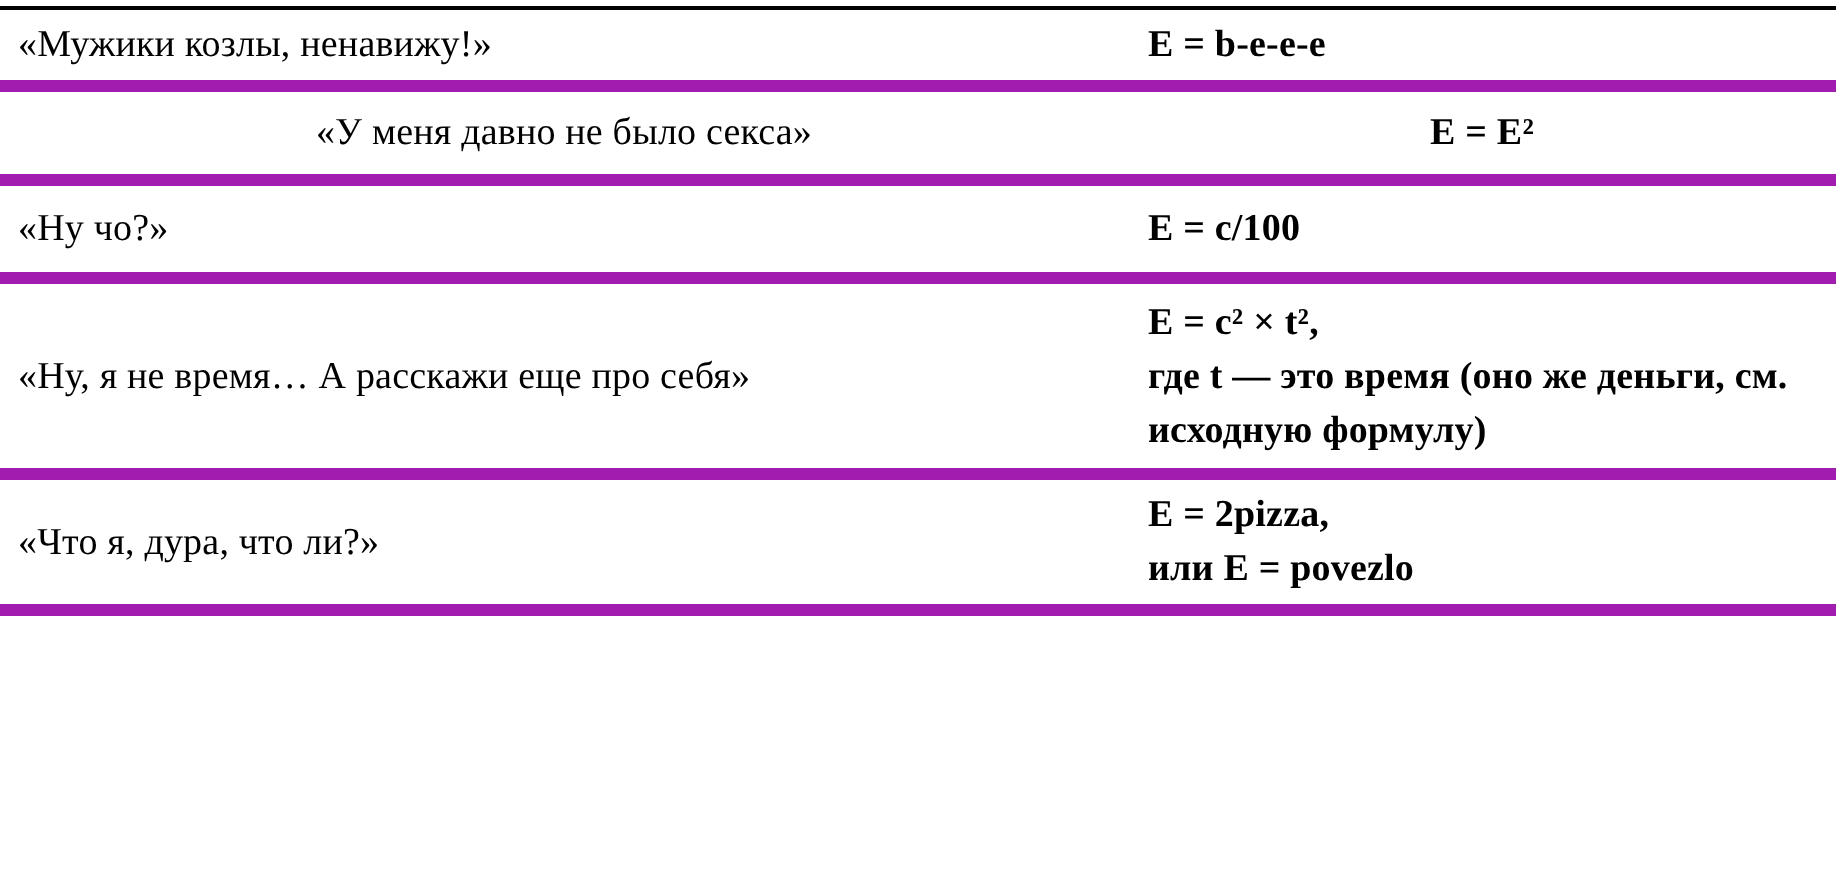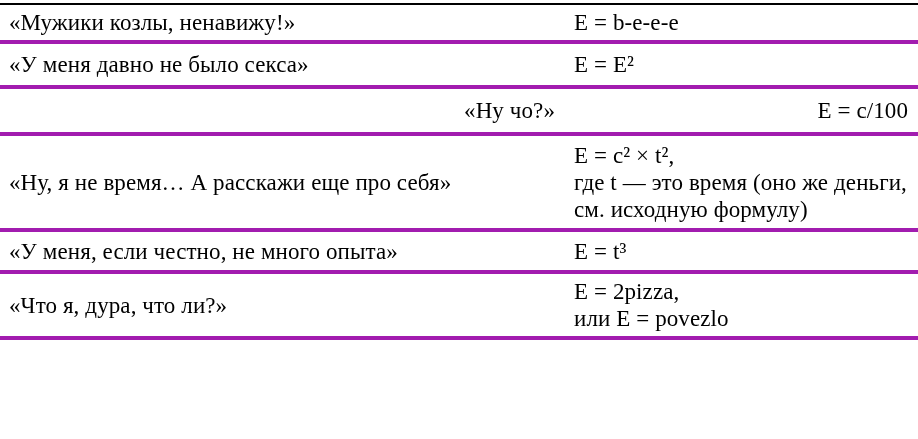--- a/index.html
+++ b/index.html
@@ -17,37 +17,38 @@
     box-sizing: border-box;
   }
   table.phrase-table {
     border-collapse: collapse;
     width: 918px;
     margin-top: 3px;
     table-layout: fixed;
   }
   table.phrase-table td {
     border-top: 2px solid #000000;
-    border-bottom: 4px solid #a21caf;
+    border-bottom: 6px solid #a21caf;
     vertical-align: middle;
-    font-size: 23px;
+    font-size: 19px;
     line-height: 27px;
     padding: 2px 10px 2px 9px;
     letter-spacing: 0.1px;
   }
   td.phrase-cell {
     width: 546px;
   }
   td.formula-cell {
     white-space: pre-line;
+    font-weight: bold;
   }
   tr.row-1 td { height: 31px; }
   tr.row-2 td { height: 64px; }
-  tr.row-3 td { height: 37px; }
-  tr.row-4 td { height: 39px; text-align: right; }
+  tr.row-3 td { height: 37px; text-align: center; }
+  tr.row-4 td { height: 39px; }
   tr.row-5 td { height: 62px; }
   tr.row-6 td { height: 88px; }
   tr.row-7 td { height: 34px; }
   tr.row-8 td { height: 58px; }
 </style>
 </head>
 <body>
 
 <div class="page">
   <table class="phrase-table">
@@ -62,24 +63,20 @@
       </tr>
       <tr class="row-4">
         <td class="phrase-cell">«Ну чо?»</td>
         <td class="formula-cell">E = c/100</td>
       </tr>
       <tr class="row-6">
         <td class="phrase-cell">«Ну, я не время… А расскажи еще про себя»</td>
         <td class="formula-cell">E = c² × t²,
 где t — это время (оно же деньги, см. исходную формулу)</td>
       </tr>
-      <tr class="row-7">
-        <td class="phrase-cell">«У меня, если честно, не много опыта»</td>
-        <td class="formula-cell">E = t³</td>
-      </tr>
       <tr class="row-8">
         <td class="phrase-cell">«Что я, дура, что ли?»</td>
         <td class="formula-cell">E = 2pizza,
 или E = povezlo</td>
       </tr>
     </tbody>
   </table>
 </div>
 
 </body></html>

